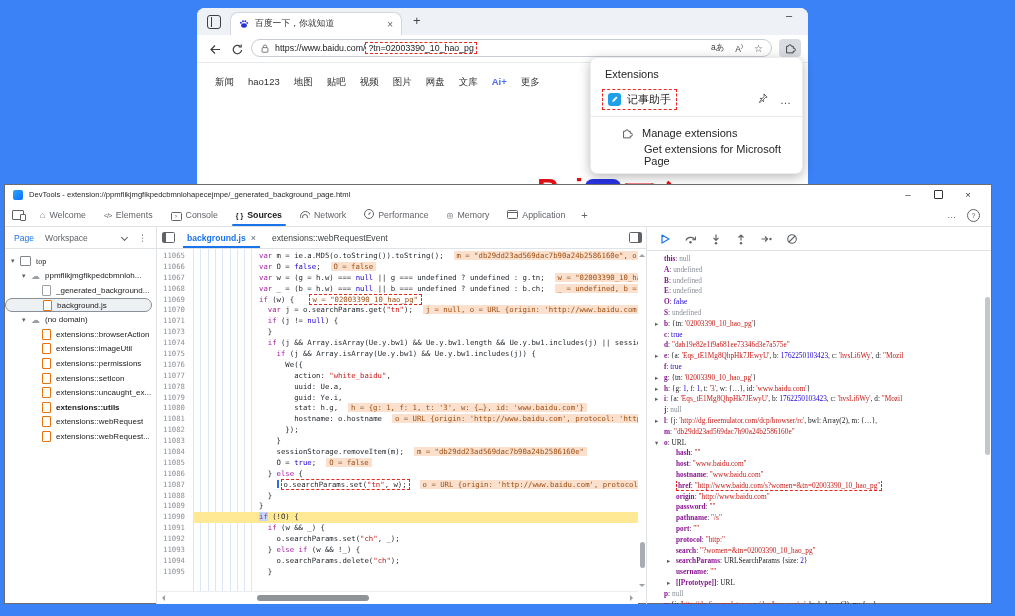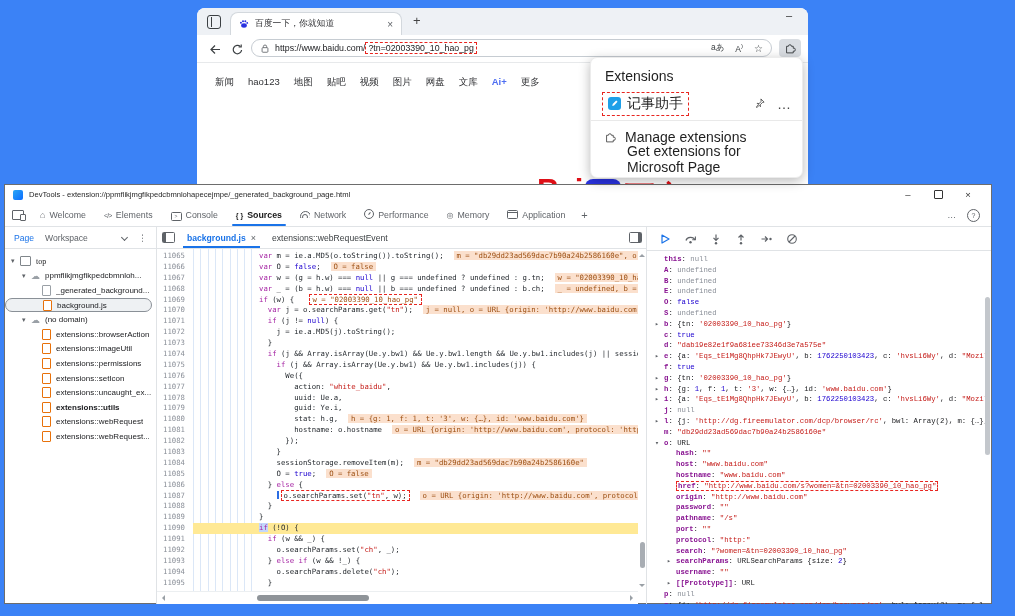--- a/index.html
+++ b/index.html
@@ -29,28 +29,28 @@
   .bcontent{position:relative;height:122px;background:#fff;text-align:right;}
   .nav-row{display:flex;gap:14px;padding:13px 0 0 18px;font-size:9.5px;color:#303134;}
   .nav-link.ai{color:#4e6ef2;font-weight:700;}
   .logo{position:absolute;left:340px;top:110px;display:flex;align-items:flex-start;}
   .logo-bai{font-size:31px;font-weight:800;color:#de0f17;letter-spacing:-1px;}
   .logo-du{width:36px;height:30px;background:#2932e1;border-radius:8px;margin-left:3px;margin-top:6px;
            display:flex;align-items:center;justify-content:center;}
   .logo-cn{font-size:29px;font-weight:800;color:#de0f17;margin-left:4px;margin-top:4px;letter-spacing:-1px;}
   
   #extmenu{position:absolute;left:590px;top:57px;width:211px;background:#fff;border-radius:7px;z-index:6;
-           box-shadow:0 3px 12px rgba(0,0,0,.28);padding:7px 0;font-size:14px;color:#1f1f1f;border:1px solid #ececec;}
+           box-shadow:0 3px 12px rgba(0,0,0,.28);padding:7px 0;font-size:11px;color:#1f1f1f;border:1px solid #ececec;}
   .em-title{padding:3px 14px 8px;}
   .em-item{display:flex;align-items:center;height:23px;padding:0 11px;}
   .em-box{display:flex;align-items:center;gap:6px;border:1.4px dashed #e8251f;padding:2px 5px;}
   .em-ic{width:13px;height:13px;background:#1e9fe8;border-radius:3px;display:flex;align-items:center;justify-content:center;}
   .em-right{margin-left:auto;display:flex;gap:12px;align-items:center;color:#444;}
   .em-div{height:1px;background:#e9e9e9;margin:5px 0;}
-  .em-row{display:flex;align-items:center;gap:9px;height:22px;padding:0 13px;}
+  .em-row{display:flex;align-items:center;gap:9px;height:22px;padding:0 13px;margin-left:17px;}
   .em-row.get{padding-left:36px;}
   
   #devtools{position:absolute;left:4px;top:184px;width:988px;height:420px;background:#fff;border:1px solid #6d6d6d;
             box-sizing:border-box;z-index:4;}
   .dtitle{height:19px;display:flex;align-items:center;padding:0 8px;font-size:7.6px;color:#1f1f1f;gap:6px;}
   .dt-logo{width:10px;height:10px;border-radius:2px;background:linear-gradient(135deg,#2aa7f5,#0b6cff);}
   .dt-controls{margin-left:auto;display:flex;}
   .dt-controls>span{width:30px;text-align:center;font-size:9.5px;color:#333;display:flex;align-items:center;justify-content:center;}
   .maxbox{width:7px;height:7px;border:1px solid #333;border-radius:1px;}
   .dtabs{height:22px;border-bottom:1px solid #e0e3e6;display:flex;align-items:stretch;font-size:8.8px;color:#5f6368;}
@@ -121,21 +121,21 @@
   .sb-ar.down{bottom:2px;border-top-color:#9aa0a6;}
   .hsb{position:absolute;left:0;right:8px;bottom:0;height:12px;background:#fff;border-top:1px solid #eceff1;}
   .hsb-thumb{position:absolute;left:100px;top:3px;width:112px;height:6px;background:#8f9499;border-radius:3px;}
   .hsb-ar{position:absolute;top:3px;width:0;height:0;border:3px solid transparent;}
   .hsb-ar.lft{left:2px;border-right-color:#9aa0a6;}
   .hsb-ar.rgt{right:2px;border-left-color:#9aa0a6;}
   
   .rpanel{width:344px;display:flex;flex-direction:column;min-width:0;box-sizing:border-box;}
   .rtools{height:23px;border-bottom:1px solid #e0e3e6;display:flex;align-items:center;gap:13px;padding-left:12px;flex:none;}
   .rtools svg{display:block;}
-  .scope{flex:1;position:relative;overflow:hidden;font-family:Liberation Mono, monospace;font-size:7.3px;padding-top:3px;}
+  .scope{flex:1;position:relative;overflow:hidden;font-family:Liberation Serif, serif;font-size:7.3px;padding-top:3px;}
   .sr{height:10.8px;line-height:10.8px;white-space:pre;overflow:hidden;}
   .sr .ar{display:inline-block;width:9px;color:#5f6368;font-size:6.5px;text-align:left;}
   .sk{color:#881391;font-weight:700;}
   .vu{color:#8a8f98;}.vb{color:#1c00cf;}.vs{color:#c41a16;}.vt{color:#202124;}
   .scbox{border:1.2px dashed #e8251f;padding:0 1px;}
   .rsb-thumb{position:absolute;right:1px;top:46px;width:5px;height:158px;background:#c3c7cc;border-radius:3px;}
 </style>
 </head>
 <body>
 
@@ -403,21 +403,20 @@
         <div class="codewrap">
           <div class="guides"></div>
           <div class="lines" id="lines">
               <div class="cl"><span class="ln">11065</span><span class="cd"><span class="k">var</span><span class="t"> m = ie.a.MD5(o.toString()).toString();</span><span class="badge">m = "db29dd23ad569dac7b90a24b2586160e", o = </span></span></div>
               <div class="cl"><span class="ln">11066</span><span class="cd"><span class="k">var</span><span class="t"> O = </span><span class="l">false</span><span class="t">;</span><span class="badge">O = false</span></span></div>
               <div class="cl"><span class="ln">11067</span><span class="cd"><span class="k">var</span><span class="t"> w = (g = h.w) === </span><span class="l">null</span><span class="t"> || g === undefined ? undefined : g.tn;</span><span class="badge">w = "02003390_10_hao_</span></span></div>
               <div class="cl"><span class="ln">11068</span><span class="cd"><span class="k">var</span><span class="t"> _ = (b = h.w) === </span><span class="l">null</span><span class="t"> || b === undefined ? undefined : b.ch;</span><span class="badge">_ = undefined, b = {</span></span></div>
               <div class="cl"><span class="ln">11069</span><span class="cd"><span class="k">if</span><span class="t"> (w) { </span><span class="badge bb">w = "02003390_10_hao_pg"</span></span></div>
               <div class="cl"><span class="ln">11070</span><span class="cd"><span class="t">  </span><span class="k">var</span><span class="t"> j = o.searchParams.get(</span><span class="s">"tn"</span><span class="t">);</span><span class="badge">j = null, o = URL {origin: 'http://www.baidu.com',</span></span></div>
               <div class="cl"><span class="ln">11071</span><span class="cd"><span class="t">  </span><span class="k">if</span><span class="t"> (j != </span><span class="l">null</span><span class="t">) {</span></span></div>
-              <div class="cl"><span class="ln">11072</span><span class="cd"><span class="t">    j = ie.a.MD5(j).toString();</span></span></div>
               <div class="cl"><span class="ln">11073</span><span class="cd"><span class="t">  }</span></span></div>
               <div class="cl"><span class="ln">11074</span><span class="cd"><span class="t">  </span><span class="k">if</span><span class="t"> (j &amp;&amp; Array.isArray(Ue.y.bw1) &amp;&amp; Ue.y.bw1.length &amp;&amp; Ue.y.bw1.includes(j) || session</span></span></div>
               <div class="cl"><span class="ln">11075</span><span class="cd"><span class="t">    </span><span class="k">if</span><span class="t"> (j &amp;&amp; Array.isArray(Ue.y.bw1) &amp;&amp; Ue.y.bw1.includes(j)) {</span></span></div>
               <div class="cl"><span class="ln">11076</span><span class="cd"><span class="t">      We({</span></span></div>
               <div class="cl"><span class="ln">11077</span><span class="cd"><span class="t">        action: </span><span class="s">"white_baidu"</span><span class="t">,</span></span></div>
               <div class="cl"><span class="ln">11078</span><span class="cd"><span class="t">        uuid: Ue.a,</span></span></div>
               <div class="cl"><span class="ln">11079</span><span class="cd"><span class="t">        guid: Ye.i,</span></span></div>
               <div class="cl"><span class="ln">11080</span><span class="cd"><span class="t">        stat: h.g,</span><span class="badge">h = {g: 1, f: 1, t: '3', w: {…}, id: 'www.baidu.com'}</span></span></div>
               <div class="cl"><span class="ln">11081</span><span class="cd"><span class="t">        hostname: o.hostname</span><span class="badge">o = URL {origin: 'http://www.baidu.com', protocol: 'http:</span></span></div>
               <div class="cl"><span class="ln">11082</span><span class="cd"><span class="t">      });</span></span></div>

